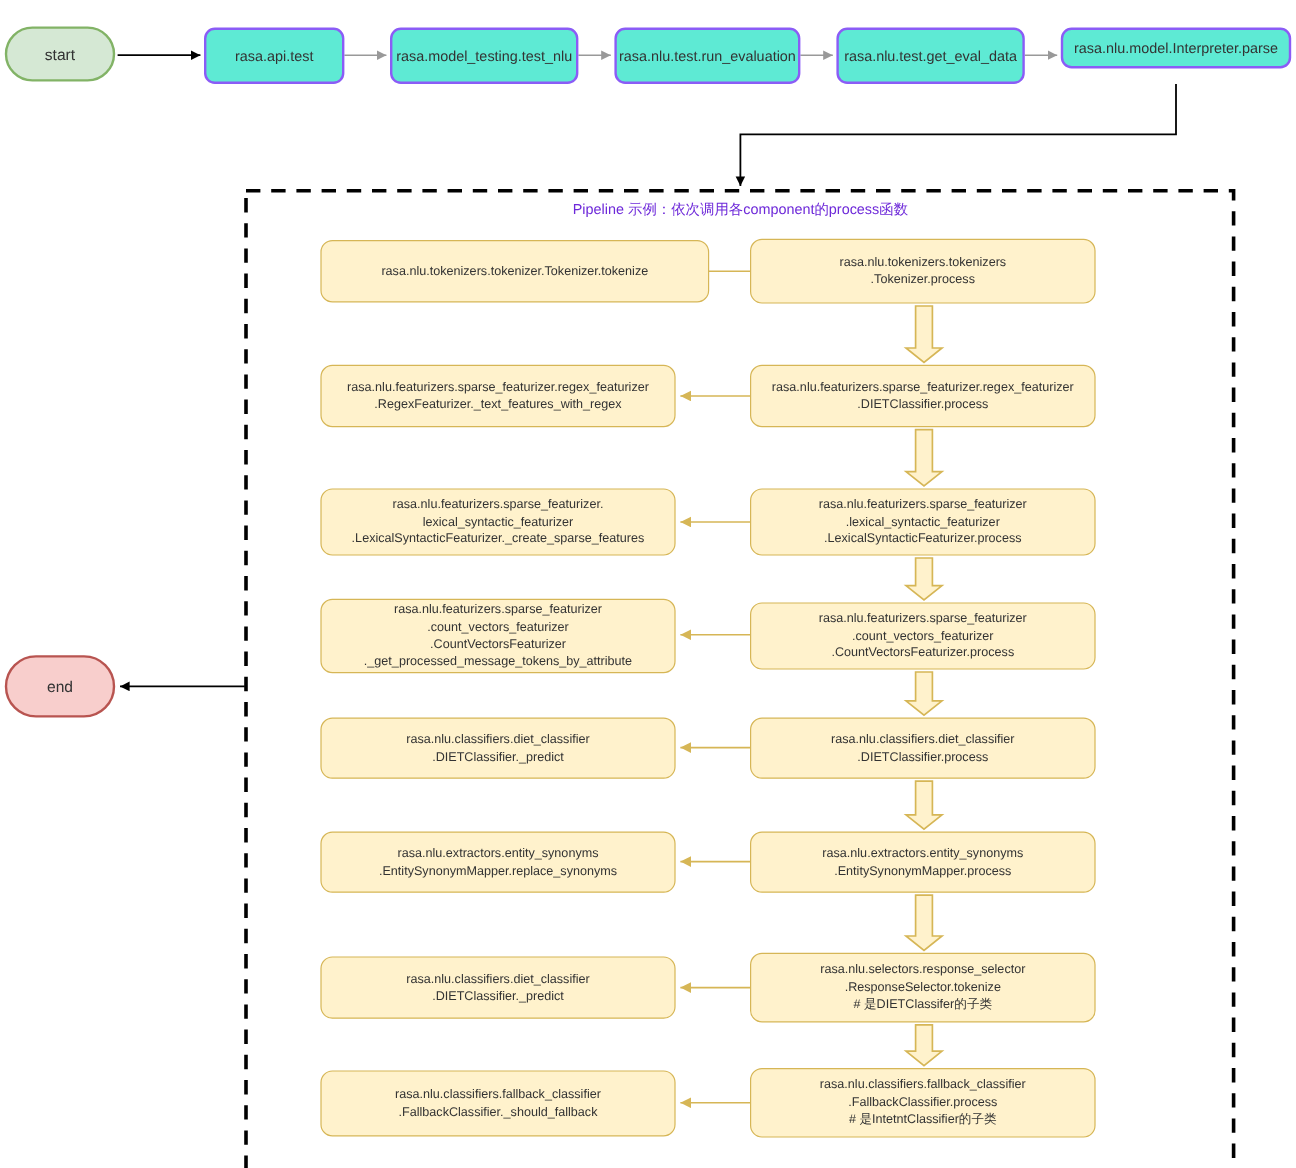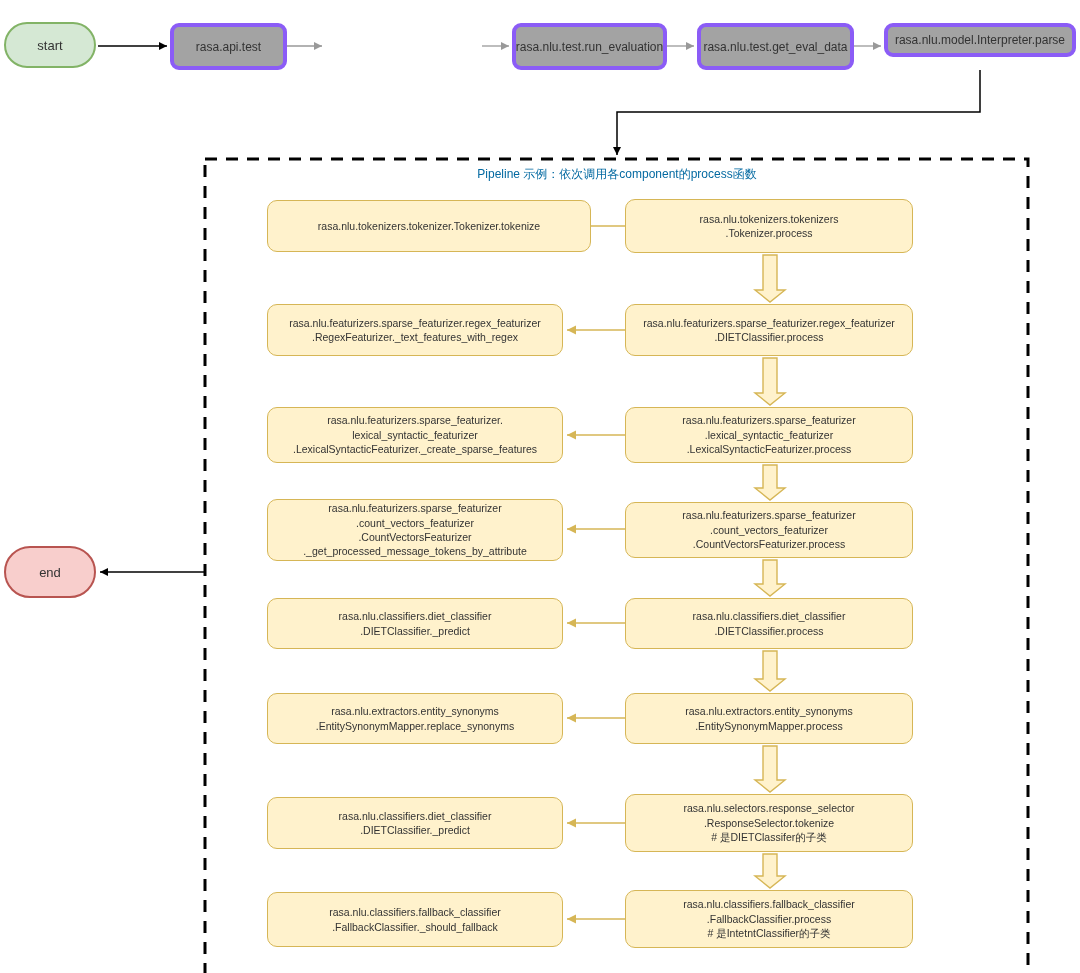--- a/index.html
+++ b/index.html
@@ -4,24 +4,24 @@
 <style>
   * { margin:0; padding:0; box-sizing:border-box; }
   html,body { background:#ffffff; }
   body { font-family:"Liberation Sans", sans-serif; }
   .canvas { position:relative; width:1080px; height:973px; background:#ffffff; overflow:hidden;margin-top:15px; }
   .connectors { position:absolute; left:0; top:0; pointer-events:none; }
   .node { position:absolute; display:flex; align-items:center; justify-content:center; text-align:center; color:#333333; }
   .terminal { border-radius:26px; font-size:13px; }
   .start-shape { background:#d5e8d4; border:2px solid #82b366; }
   .end-shape { background:#f8cecc; border:2px solid #b85450; }
-  .bluebox { background:#a3a3a3; border:4px solid #8b5cf6; border-radius:9px; font-size:12px; white-space:nowrap; }
+  .bluebox { background:#5eead4; border:2px solid #8b5cf6; border-radius:9px; font-size:12px; white-space:nowrap; }
   .yellowbox { background:#fff2cc; border:1px solid #d6b656; border-radius:10px; font-size:10.5px; line-height:1.38; padding:3px 4px; }
   .yellowbox .lines { width:100%; }
-  .pipeline-title { position:absolute; left:204px; top:151px; width:826px; text-align:center; font-size:12px; color:#0369a1; }
+  .pipeline-title { position:absolute; left:204px; top:151px; width:826px; text-align:center; font-size:12px; color:#6d28d9; }
 </style>
 </head>
 <body>
 
 <div class="canvas">
 
   <svg class="connectors" width="1080" height="973" viewBox="0 0 1080 973">
     <defs>
       <marker id="arrBlack" markerWidth="9" markerHeight="9" refX="8" refY="4" orient="auto" markerUnits="userSpaceOnUse">
         <path d="M0,0 L8,4 L0,8 z" fill="#000000"></path>
@@ -67,20 +67,23 @@
   <div class="node terminal start-shape" style="left:4px;top:7px;width:92px;height:46px">
     <span>start</span>
   </div>
   <div class="node terminal end-shape" style="left:4px;top:531px;width:92px;height:52px">
     <span>end</span>
   </div>
 
   <div class="node bluebox" style="left:170px;top:8px;width:117px;height:47px">
     <span>rasa.api.test</span>
   </div>
+  <div class="node bluebox" style="left:325px;top:8px;width:157px;height:47px">
+    <span>rasa.model_testing.test_nlu</span>
+  </div>
   <div class="node bluebox" style="left:512px;top:8px;width:155px;height:47px">
     <span>rasa.nlu.test.run_evaluation</span>
   </div>
   <div class="node bluebox" style="left:697px;top:8px;width:157px;height:47px">
     <span>rasa.nlu.test.get_eval_data</span>
   </div>
   <div class="node bluebox" style="left:884px;top:8px;width:192px;height:34px">
     <span>rasa.nlu.model.Interpreter.parse</span>
   </div>
 

